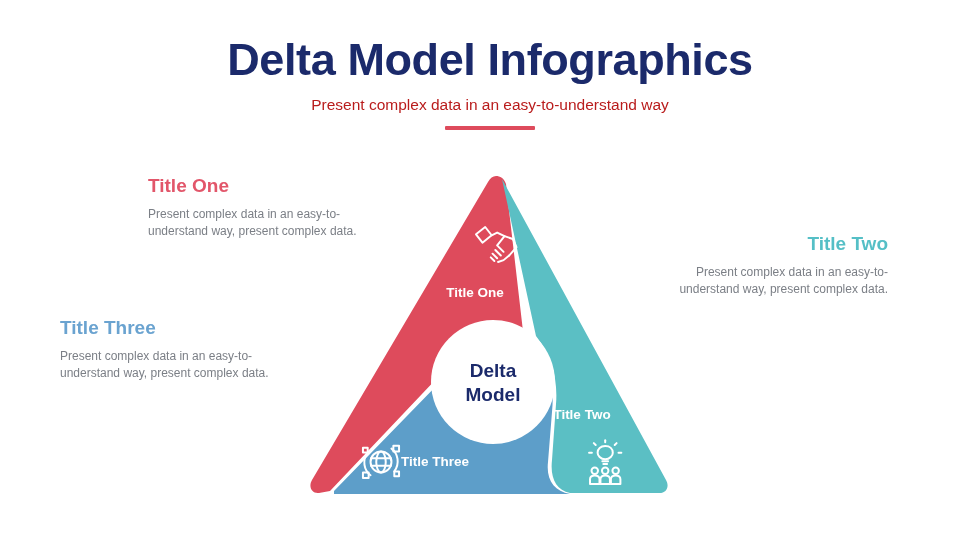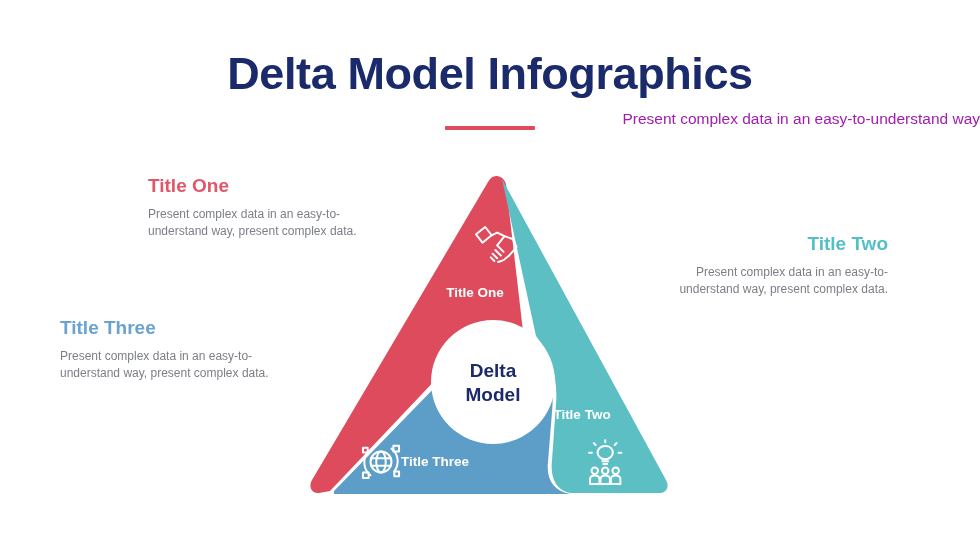--- a/index.html
+++ b/index.html
@@ -17,21 +17,21 @@
     width: 980px;
     height: 551px;
     background: #ffffff;
     overflow: hidden;
   }
 
   
   #header {
     position: absolute;
     left: 0;
-    top: 50px;
+    top: 36px;
     width: 980px;
     text-align: center;
   }
   #main-title {
     font-size: 45px;
     font-weight: bold;
     color: #1B2A6B;
     letter-spacing: -0.4px;
     line-height: 1.08;
     margin: 0;
@@ -129,21 +129,21 @@
     stroke-linejoin: round;
   }
 </style>
 </head>
 <body>
 
 <div id="slide">
 
   <div id="header">
     <h1 id="main-title" style="color: rgb(27, 42, 107);">Delta Model Infographics</h1>
-    <p id="subtitle" style="color: #a21caf; text-align: right;">Present complex data in an easy-to-understand way</p>
+    <p id="subtitle" style="color: #b91c1c;">Present complex data in an easy-to-understand way</p>
   </div>
   <div id="accent-bar" style="background: rgb(222, 75, 92);"></div>
 
   <div class="caption" id="caption-one">
     <div class="cap-title" style="color: rgb(226, 86, 106);">Title One</div>
     <div class="cap-body" style="color: rgb(123, 127, 134);">Present complex data in an easy-to-understand way, present complex data.</div>
   </div>
 
   <div class="caption" id="caption-two">
     <div class="cap-title" style="color: rgb(85, 191, 198);">Title Two</div>

